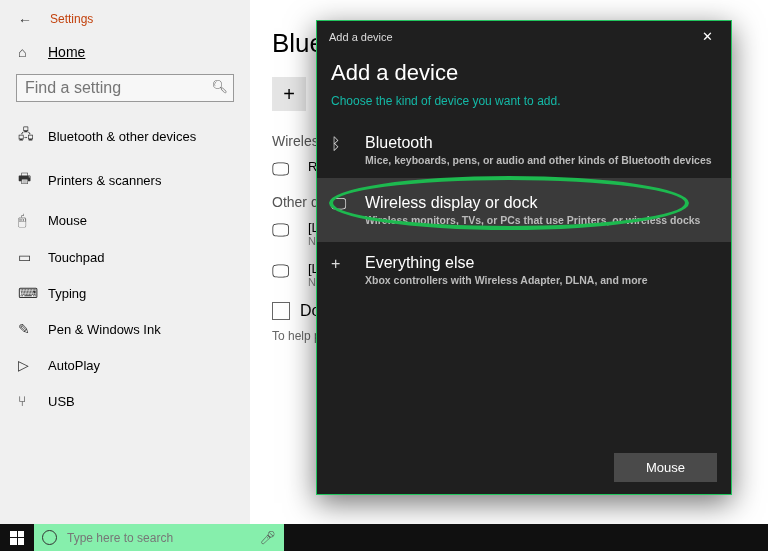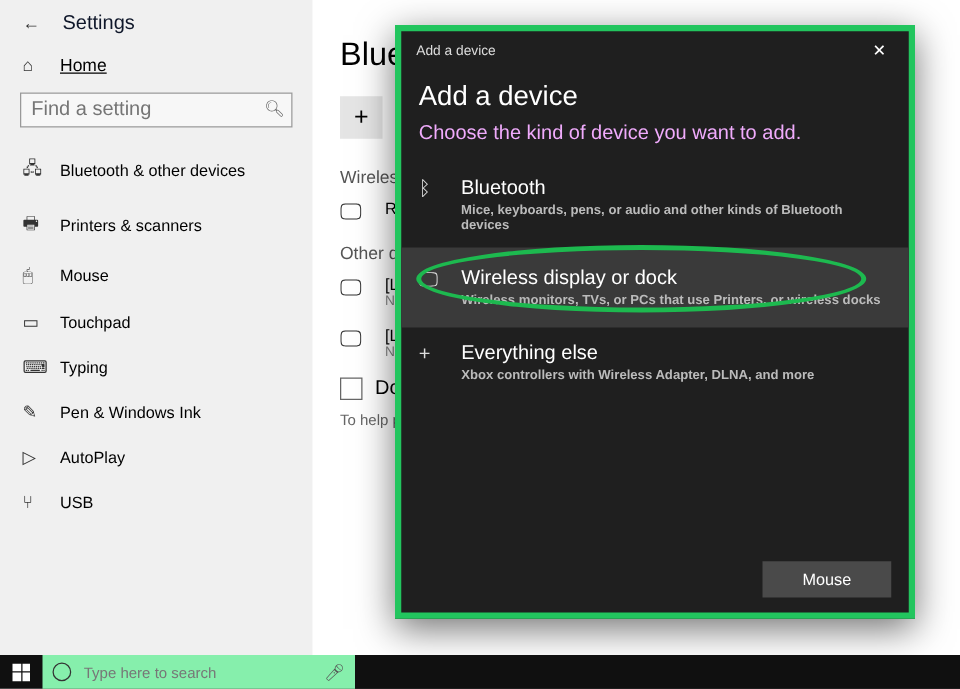--- a/index.html
+++ b/index.html
@@ -2,21 +2,21 @@
 <html><head>
 <meta charset="utf-8">
 <style>
 * { margin: 0; padding: 0; box-sizing: border-box; font-family: "Segoe UI", Arial, sans-serif; }
 html, body { width: 768px; height: 551px; overflow: hidden; background: #f0f0f0; color: #000; }
 
 
 .sidebar { position: absolute; top: 0; left: 0; width: 250px; height: 524px; background: #f0f0f0; }
 .sb-top { display: flex; align-items: center; padding: 10px 18px 8px; }
 .back { width: 18px; height: 18px; margin-right: 14px; font-size: 14px; color: #333; cursor: pointer; }
-.sb-title { font-size: 16px; color: #0f172a; }
+.sb-title { font-size: 12px; color: #c2410c; }
 .home-row { display: flex; align-items: center; padding: 8px 18px; cursor: pointer; }
 .home-row .ic { width: 16px; margin-right: 14px; font-size: 14px; color: #333; }
 .home-row span.lbl { font-size: 14px; text-decoration: underline; }
 .search-wrap { margin: 6px 16px 12px; position: relative; }
 .search-wrap input { width: 100%; height: 28px; border: 1px solid #999; padding: 0 26px 0 8px; font-size: 16px; background: #f7f7f7; }
 .search-ic { position: absolute; right: 6px; top: 5px; font-size: 13px; color: #666; }
 .sec-head { padding: 6px 18px 10px; font-size: 13px; font-weight: 600; }
 .nav-item { display: flex; align-items: center; padding: 10px 18px; cursor: pointer; font-size: 13px; }
 .nav-item .ic { width: 16px; margin-right: 14px; font-size: 14px; color: #333; }
 
@@ -26,25 +26,25 @@
 .add-btn { display: flex; align-items: center; margin-bottom: 22px; cursor: pointer; }
 .add-btn .plusbox { width: 34px; height: 34px; background: #e5e5e5; display: flex; align-items: center; justify-content: center; font-size: 20px; margin-right: 12px; }
 .sub-head { font-size: 14px; font-weight: 400; color: #555; margin: 12px 0 10px; }
 .dev-row { display: flex; align-items: flex-start; margin-bottom: 14px; font-size: 13px; }
 .dev-row .ic { width: 26px; font-size: 18px; color: #333; margin-right: 10px; }
 .chk-row { display: flex; align-items: flex-start; margin-top: 10px; }
 .chk-row .box { width: 18px; height: 18px; border: 1px solid #666; margin-right: 10px; flex-shrink: 0; }
 .help { font-size: 12px; color: #666; margin-top: 8px; line-height: 1.4; }
 
 
-.dialog { position: absolute; left: 316px; top: 20px; width: 416px; height: 475px; background: #1f1f1f; color: #fff; border: 5px solid #22c55e; box-shadow: 0 8px 28px rgba(0,0,0,.55); }
+.dialog { position: absolute; left: 316px; top: 20px; width: 416px; height: 475px; background: #1f1f1f; color: #fff; border: 1px solid #22c55e; box-shadow: 0 8px 28px rgba(0,0,0,.55); }
 .dlg-titlebar { display: flex; align-items: center; justify-content: space-between; padding: 6px 12px 4px 12px; font-size: 11px; color: #ddd; }
 .dlg-close { font-size: 13px; color: #fff; cursor: pointer; padding: 2px 6px; }
 .dlg-head { padding: 10px 14px 4px; font-size: 22px; font-weight: 400; }
-.dlg-sub { padding: 4px 14px 14px; font-size: 16px; color: #f0abfc; }
+.dlg-sub { padding: 4px 14px 14px; font-size: 12px; color: #14b8a6; }
 .opt { display: flex; align-items: flex-start; padding: 12px 14px; cursor: pointer; position: relative; }
 .opt.hl { background: #3a3a3a; padding-top: 16px; padding-bottom: 16px; }
 .opt .ic { width: 22px; margin-right: 12px; font-size: 16px; color: #ddd; margin-top: 1px; }
 .opt-title { font-size: 16px; color: #fff; }
 .opt-desc { font-size: 10.5px; color: #bbb; margin-top: 2px; font-weight: 600; }
 .ellipse { position: absolute; border: 4px solid #1db94f; border-radius: 50%; width: 360px; height: 54px; left: 12px; top: -2px; pointer-events: none; }
 .dlg-footer { position: absolute; bottom: 12px; right: 14px; }
 .cancel { background: #4a4a4a; color: #fff; border: none; padding: 7px 32px; font-size: 13px; cursor: pointer; }
 
 

